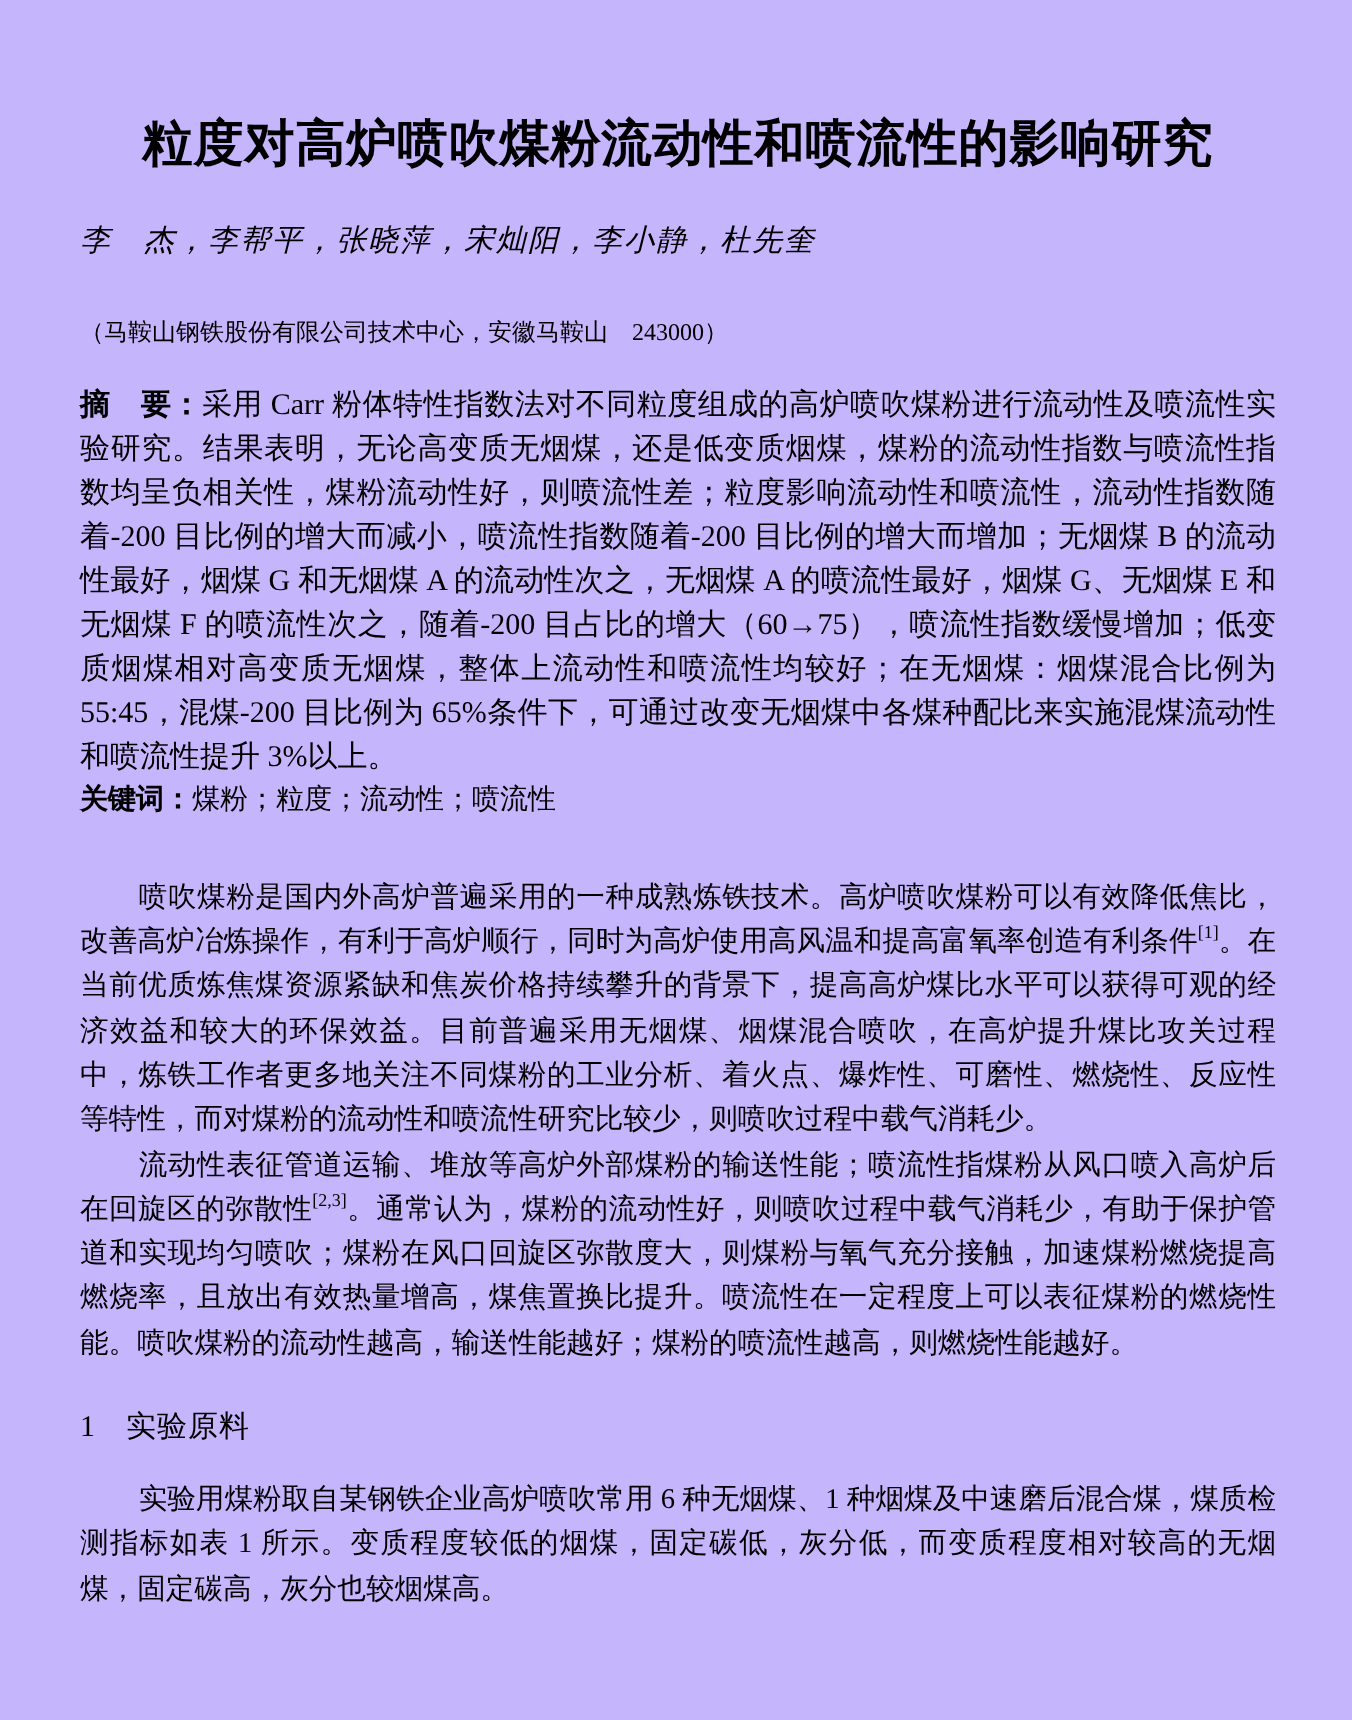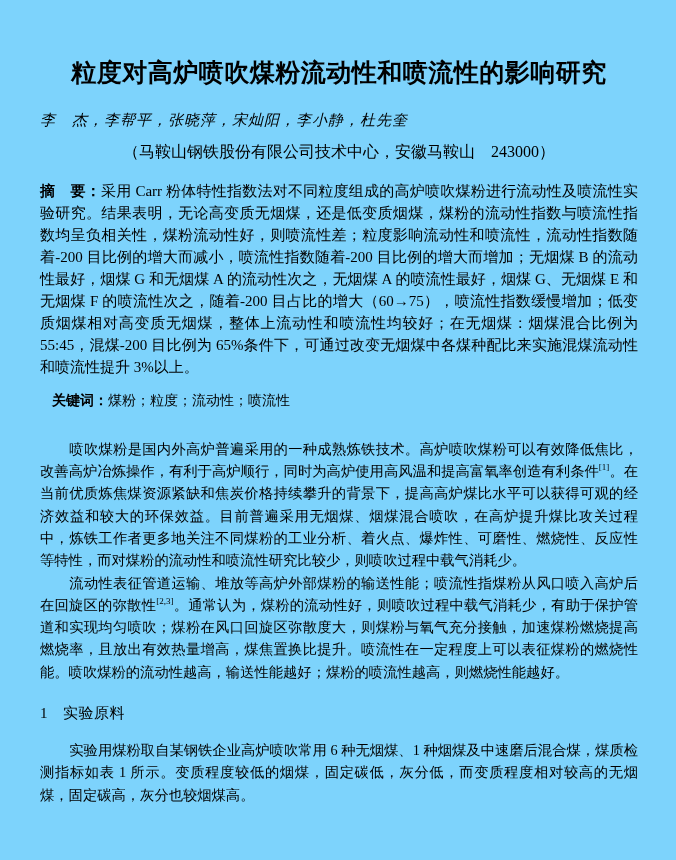--- a/index.html
+++ b/index.html
@@ -6,21 +6,21 @@
     margin: 0;
     padding: 0;
     background: #ffffff;
   }
   .page {
     position: relative;
     width: 676px;
     height: 860px;
     box-sizing: border-box;
     padding: 56px 38px 0 40px;
-    background: #7dd3fc;
+    background: #c4b5fd;
     color: #000000;
     font-family: "Liberation Serif", "DejaVu Serif", serif;
     overflow: hidden;
   }
   .title {
     margin: 0;
     font-family: "Liberation Sans", "DejaVu Sans", sans-serif;
     font-weight: 700;
     font-size: 25px;
     line-height: 1.35;
@@ -28,32 +28,31 @@
     letter-spacing: 0.5px;
   }
   .authors {
     margin-top: 21px;
     text-align: left;
     font-size: 15px;
     font-style: italic;
     letter-spacing: 1px;
   }
   .affiliation {
-    margin-top: 12px;
-    text-align: center;
-    font-size: 16px;
+    margin-top: 28px;
+    font-size: 12px;
   }
   .abstract {
     margin: 17px 0 0 0;
     font-size: 15px;
     line-height: 22px;
     text-align: justify;
   }
   .keywords {
-    margin: 12px;
+    margin: 0;
     font-size: 14px;
     line-height: 22px;
     text-align: left;
   }
   .bold-label {
     font-weight: 700;
   }
   .para {
     margin: 0;
     font-size: 14.3px;

